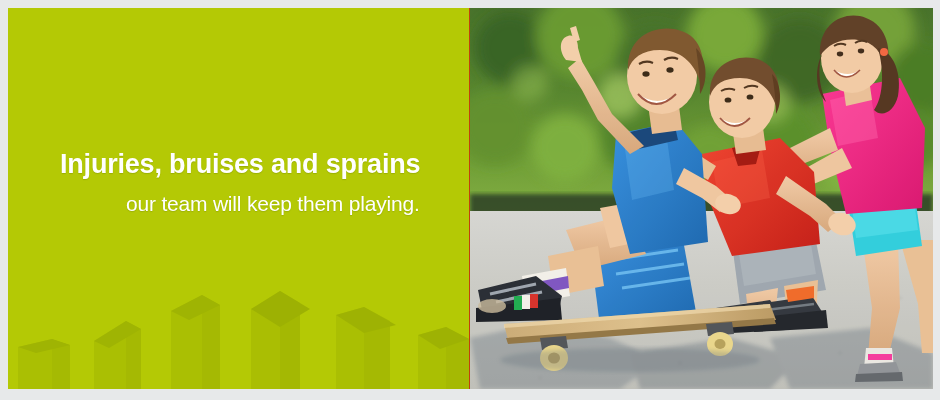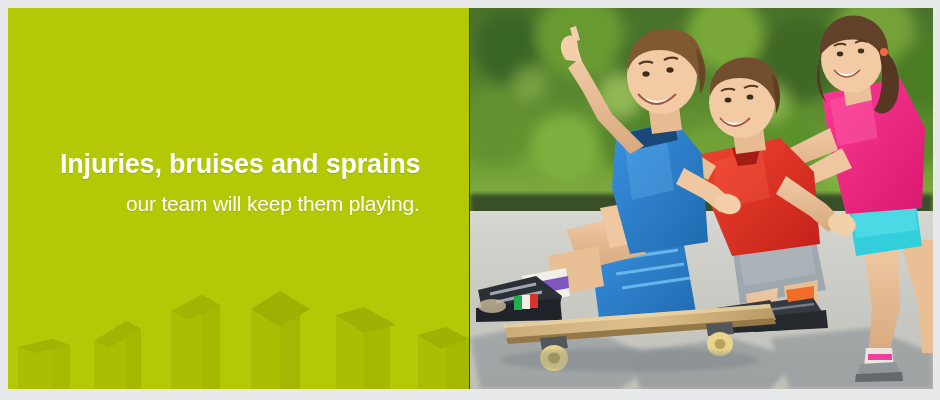--- a/index.html
+++ b/index.html
@@ -24,21 +24,21 @@
     height: 400px;
     background: #e7e9ea;
   }
   .banner {
     position: absolute;
     left: 8px;
     top: 8px;
     width: 925px;
     height: 381px;
     overflow: hidden;
-    background: #701a75;
+    background: #c2410c;
   }
 
   
   .promo-panel {
     position: absolute;
     left: 0;
     top: 0;
     width: 461px;
     height: 381px;
     background: #b4c905;

